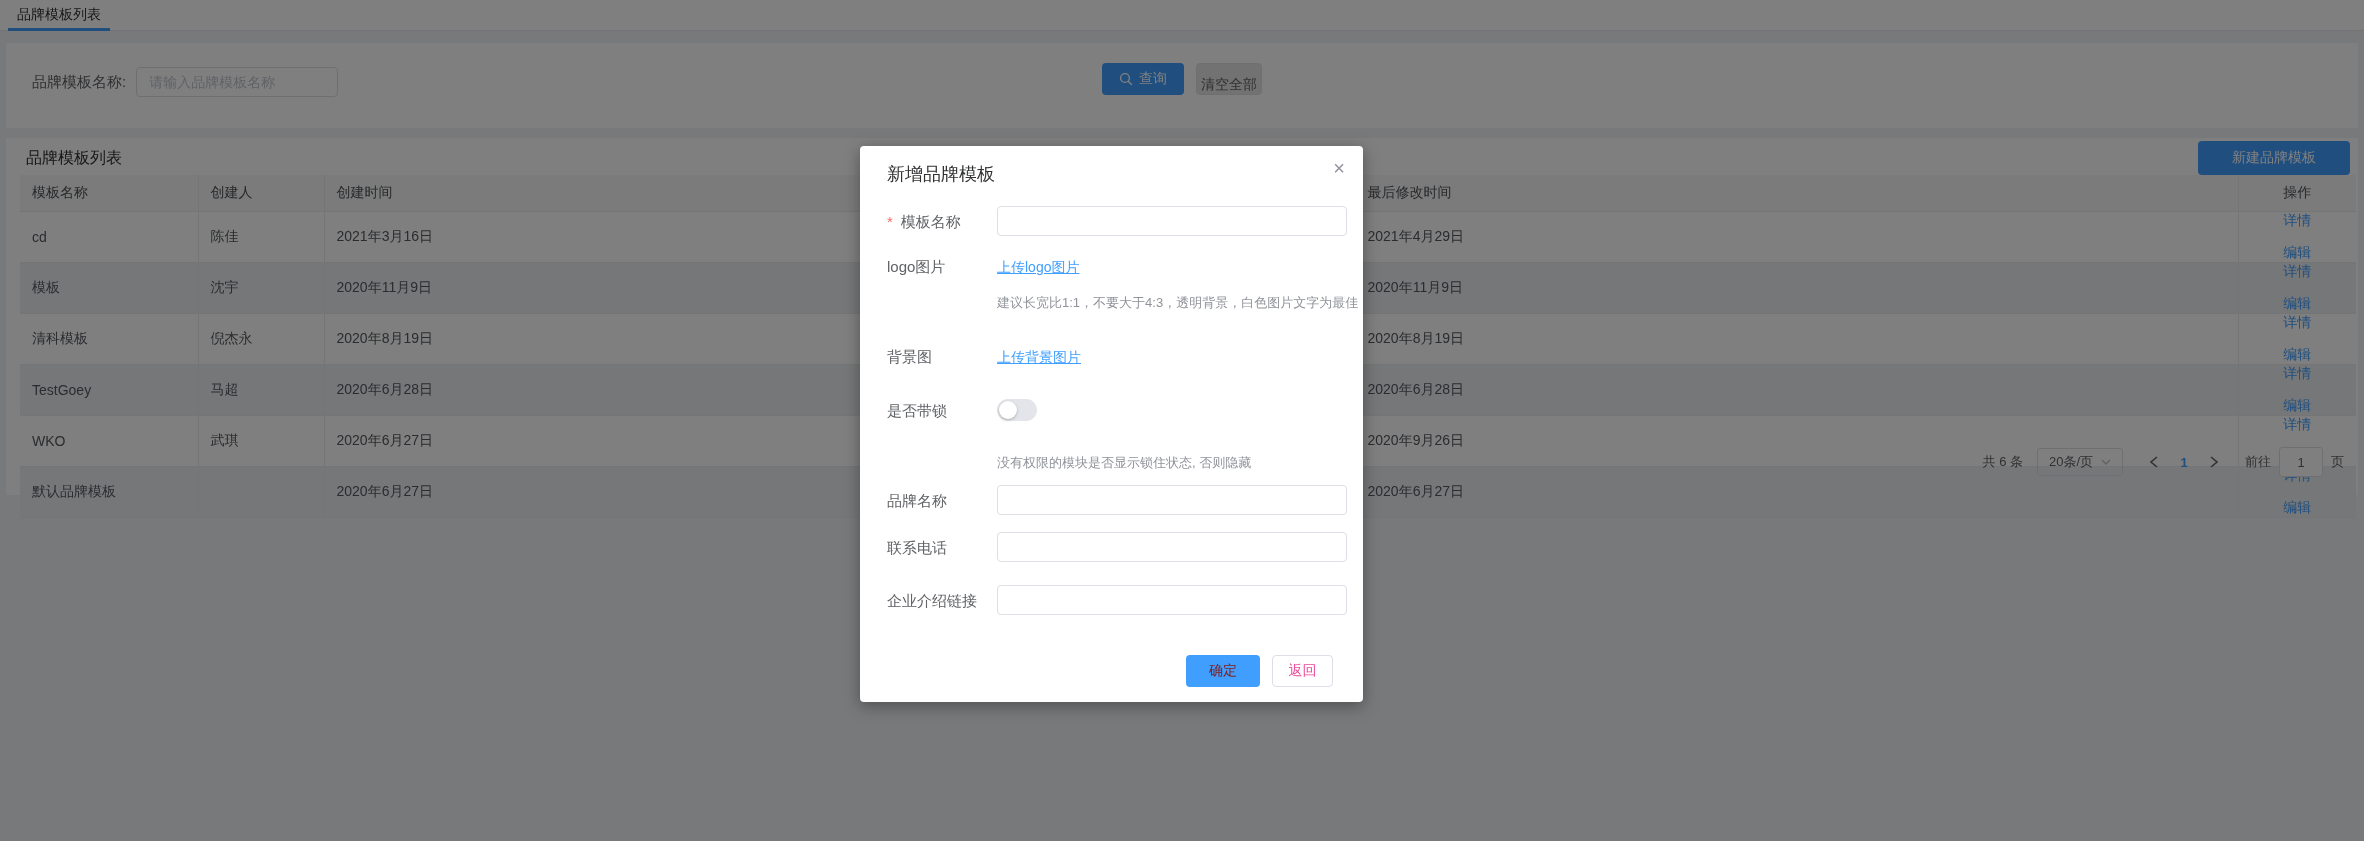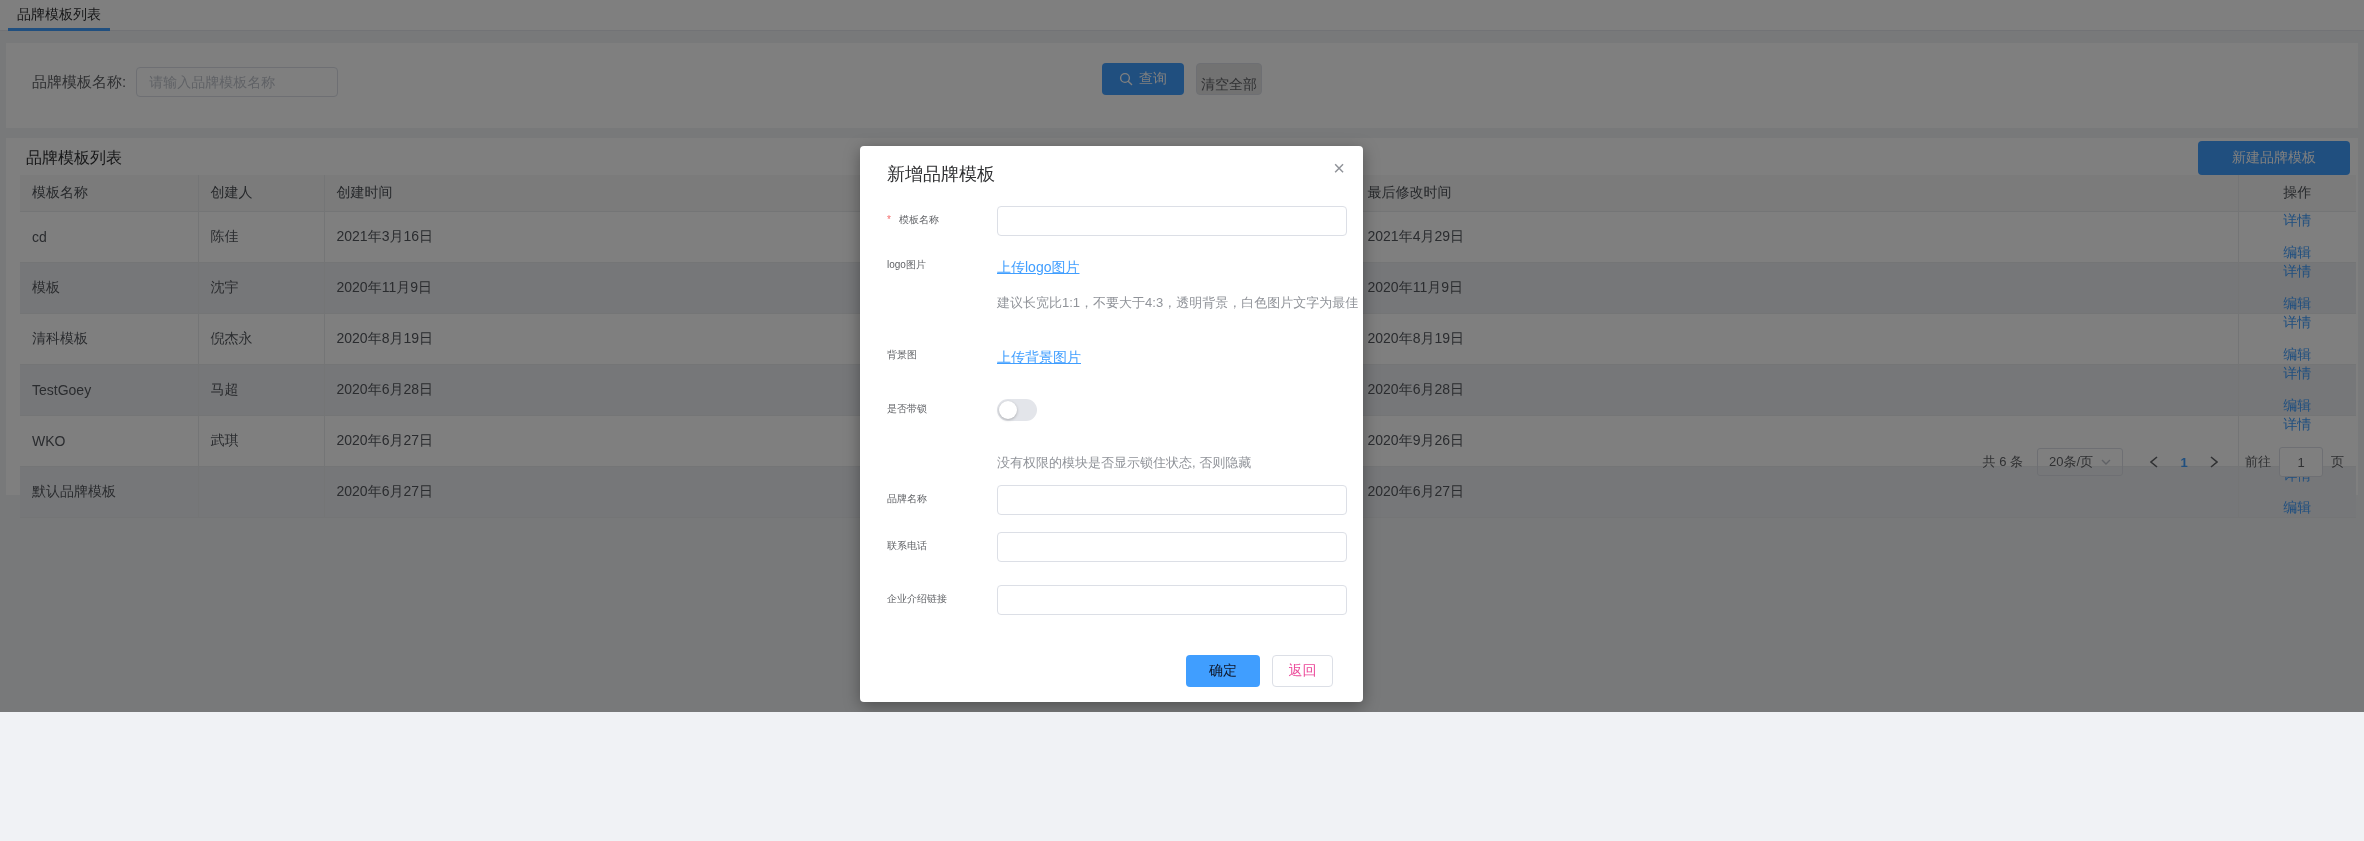--- a/index.html
+++ b/index.html
@@ -1,16 +1,16 @@
 <!DOCTYPE html>
 <html><head>
 <meta charset="utf-8">
 <style>
   html,body{margin:0;padding:0;background:#f0f2f5;font-family:"Liberation Sans","DejaVu Sans",sans-serif;}
-  .page{position:relative;width:2364px;height:712px;background:#f0f2f5;overflow:hidden;}
+  .page{position:relative;width:2364px;height:841px;background:#f0f2f5;overflow:hidden;}
 
   
   .tabbar{position:absolute;left:0;top:0;width:2364px;height:30px;background:#fff;border-bottom:1px solid #e4e7ed;}
   .tab-item{position:absolute;left:8px;top:0;height:28px;line-height:28px;padding:0 9px;
     font-size:14px;color:#303133;border-bottom:3px solid #409EFF;cursor:pointer;}
 
   
   .card{position:absolute;background:#fff;}
   .search-card{left:6px;top:43px;width:2352px;height:85px;}
   .table-card{left:6px;top:138px;width:2352px;height:357px;}
@@ -56,33 +56,33 @@
   .pg-goto input{width:38px;height:26px;border:1px solid #dcdfe6;border-radius:3px;text-align:center;
     font-size:13px;color:#606266;outline:none;font-family:inherit;}
 
   
   .overlay{position:absolute;left:0;top:0;width:2364px;height:841px;background:rgba(0,0,0,0.5);z-index:10;}
   .modal{position:absolute;left:860px;top:146px;width:503px;height:556px;background:#fff;border-radius:4px;
     box-shadow:0 4px 16px rgba(0,0,0,0.35);z-index:20;}
   .modal-title{position:absolute;left:27px;top:16px;font-size:18px;color:#303133;}
   .modal-close{position:absolute;right:18px;top:12px;font-size:20px;color:#909399;cursor:pointer;line-height:1;}
   .m-row{position:absolute;left:0;width:100%;}
-  .m-label{position:absolute;left:27px;top:0;font-size:10px;color:#606266;}
+  .m-label{position:absolute;left:27px;top:0;font-size:15px;color:#606266;}
   .m-label .req{color:#F56C6C;margin-right:4px;position:relative;left:-10px;margin-left:10px;}
   .m-label .req + span{margin-left:-6px;}
   .m-ctrl{position:absolute;left:137px;top:0;}
   .m-input{width:348px;height:28px;border:1px solid #dcdfe6;border-radius:4px;padding:0 10px;font-size:14px;
     color:#606266;outline:none;box-sizing:content-box;width:328px;font-family:inherit;}
   .m-hint{position:absolute;left:137px;font-size:13px;color:#909399;white-space:nowrap;}
   .m-link{font-size:14px;color:#409EFF;text-decoration:underline;cursor:pointer;}
   .switch{position:relative;width:40px;height:22px;background:#e3e5ea;border-radius:11px;cursor:pointer;}
   .switch .knob{position:absolute;left:2px;top:2px;width:18px;height:18px;border-radius:50%;background:#fff;
     box-shadow:0 1px 3px rgba(0,0,0,0.25);}
   .modal-footer{position:absolute;left:0;top:509px;width:100%;height:32px;}
-  .m-btn-confirm{position:absolute;left:326px;top:0;width:74px;height:32px;background:#409EFF;color:#0f172a;border:none;
+  .m-btn-confirm{position:absolute;left:326px;top:0;width:74px;height:32px;background:#409EFF;color:#7f1d1d;border:none;
     border-radius:4px;font-size:14px;cursor:pointer;font-family:inherit;}
   .m-btn-back{position:absolute;left:412px;top:0;width:61px;height:32px;background:#fff;color:#ec4899;
     border:1px solid #dcdfe6;border-radius:4px;font-size:14px;cursor:pointer;box-sizing:border-box;font-family:inherit;}
   svg{display:block;}
 </style>
 </head>
 <body>
 
 <div class="page">
 

